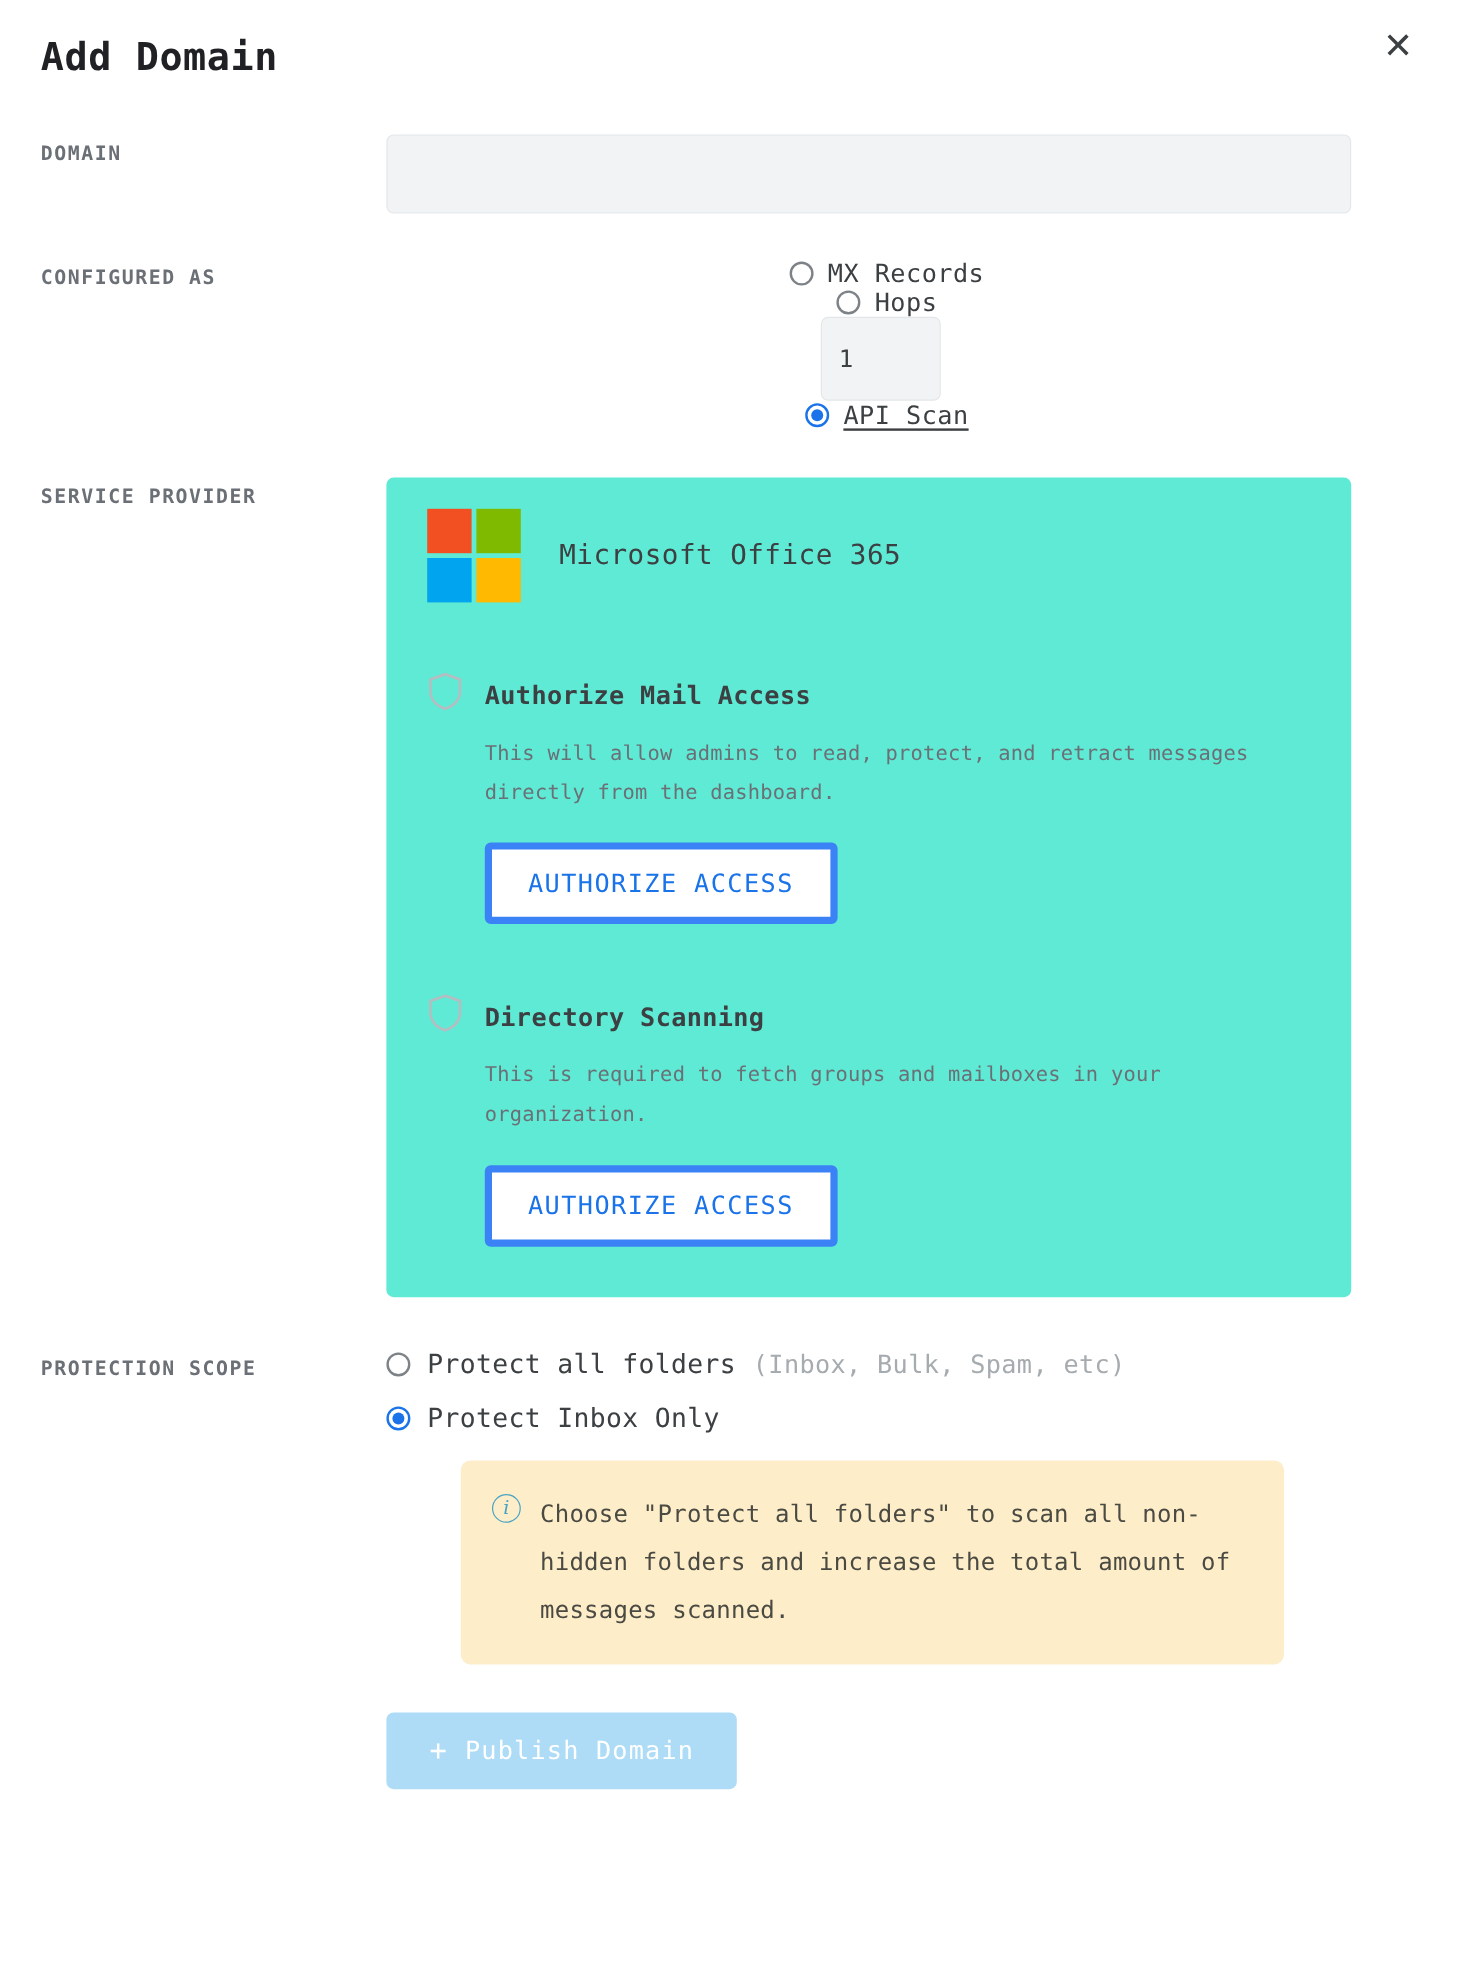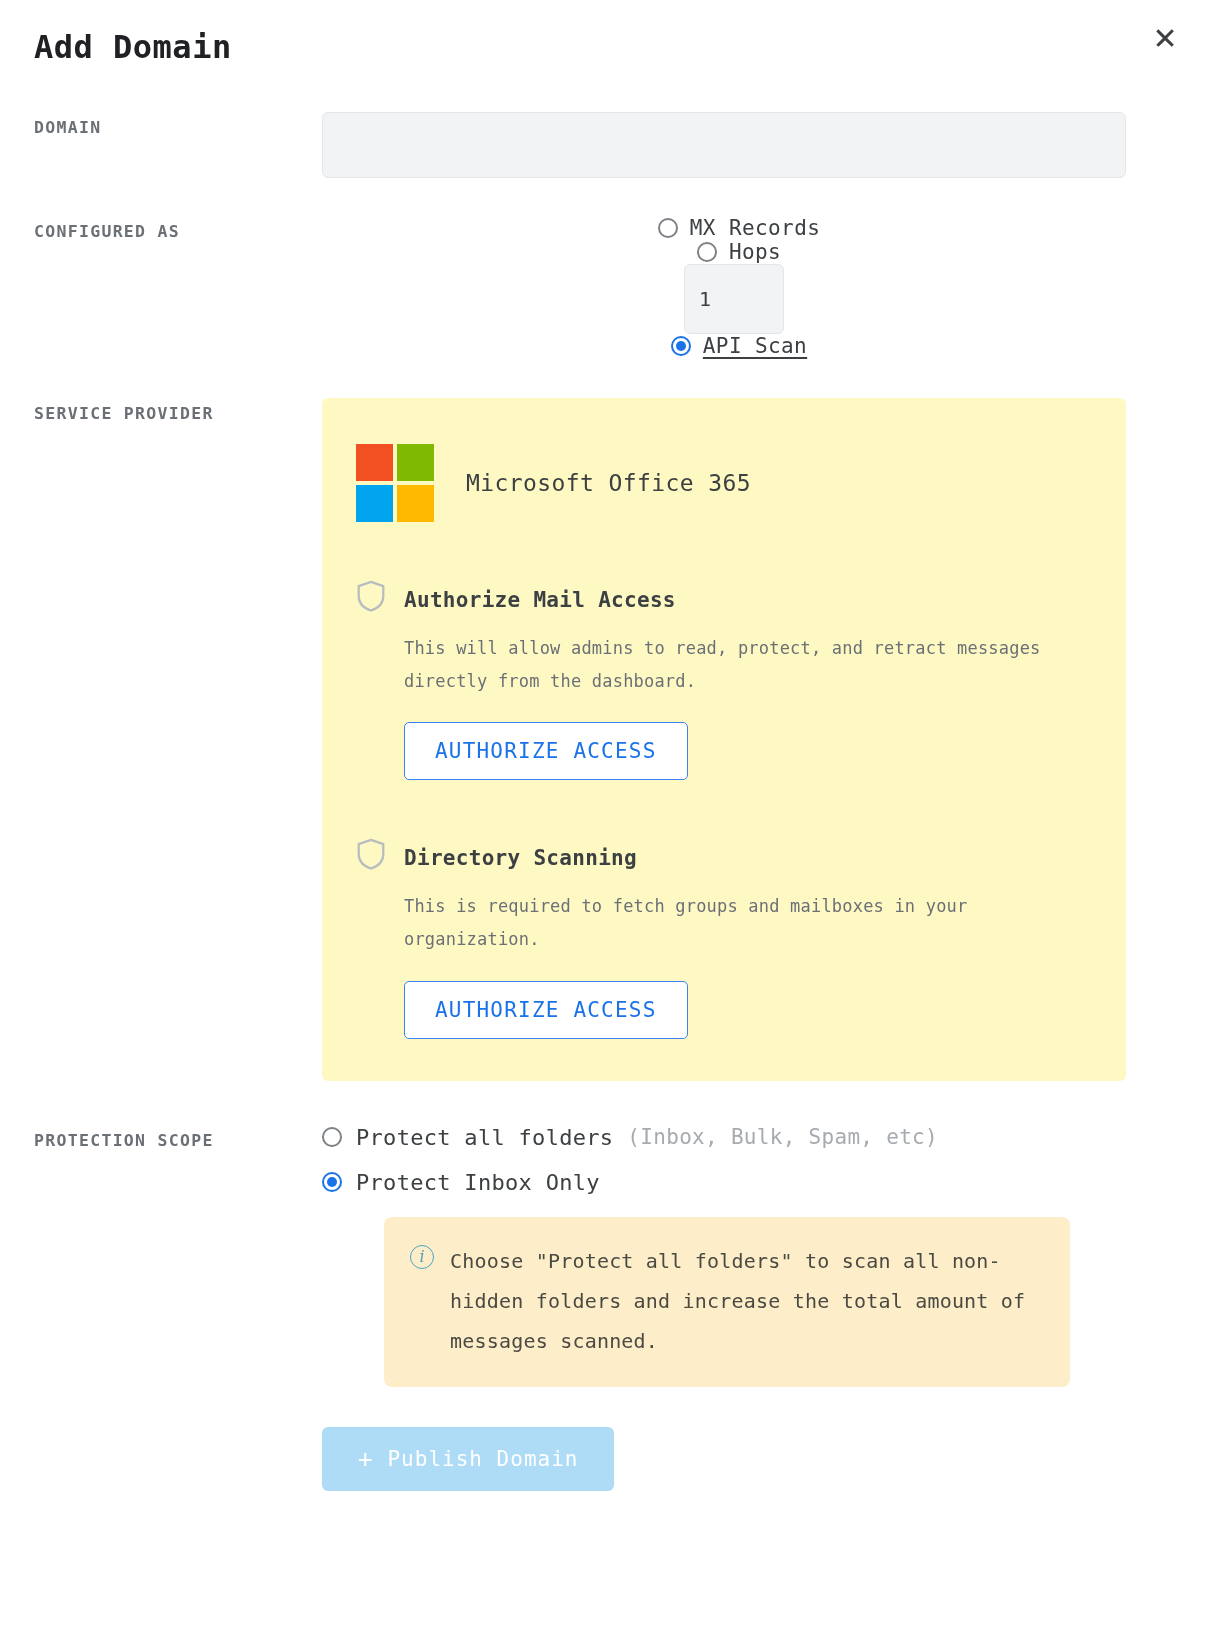--- a/index.html
+++ b/index.html
@@ -145,23 +145,23 @@
     color: #3c4043;
     padding: 0 14px;
     margin-right: 34px;
     outline: none;
   }
 
   
   .row-provider { margin-top: 40px; }
   .provider-panel {
     width: 804px;
-    background: #fef9c3;
+    background: #5eead4;
     border-radius: 6px;
-    padding: 46px 34px 42px 34px;
+    padding: 26px 34px 42px 34px;
   }
   .provider-head {
     display: flex;
     align-items: center;
     gap: 32px;
   }
   .ms-logo {
     width: 78px;
     height: 78px;
     display: grid;
@@ -202,21 +202,21 @@
     line-height: 1.95;
     color: #6b7076;
     letter-spacing: 0.2px;
     max-width: 700px;
   }
   .auth-btn {
     margin-left: 48px;
     margin-top: 24px;
     display: inline-block;
     background: #ffffff;
-    border: 1px solid #3b82f6;
+    border: 6px solid #3b82f6;
     border-radius: 5px;
     color: #1a73e8;
     font-family: "DejaVu Sans Mono", monospace;
     font-size: 21px;
     letter-spacing: 1.2px;
     padding: 16px 30px;
     cursor: pointer;
   }
 
   

